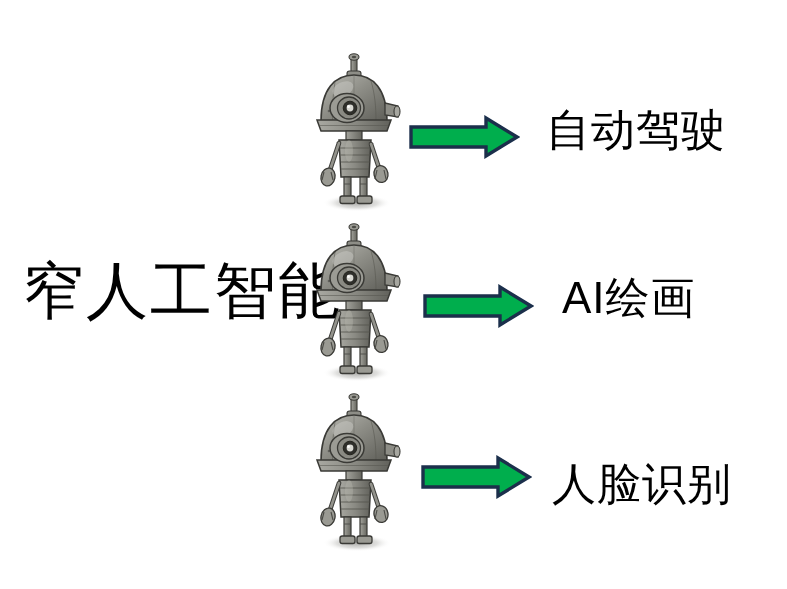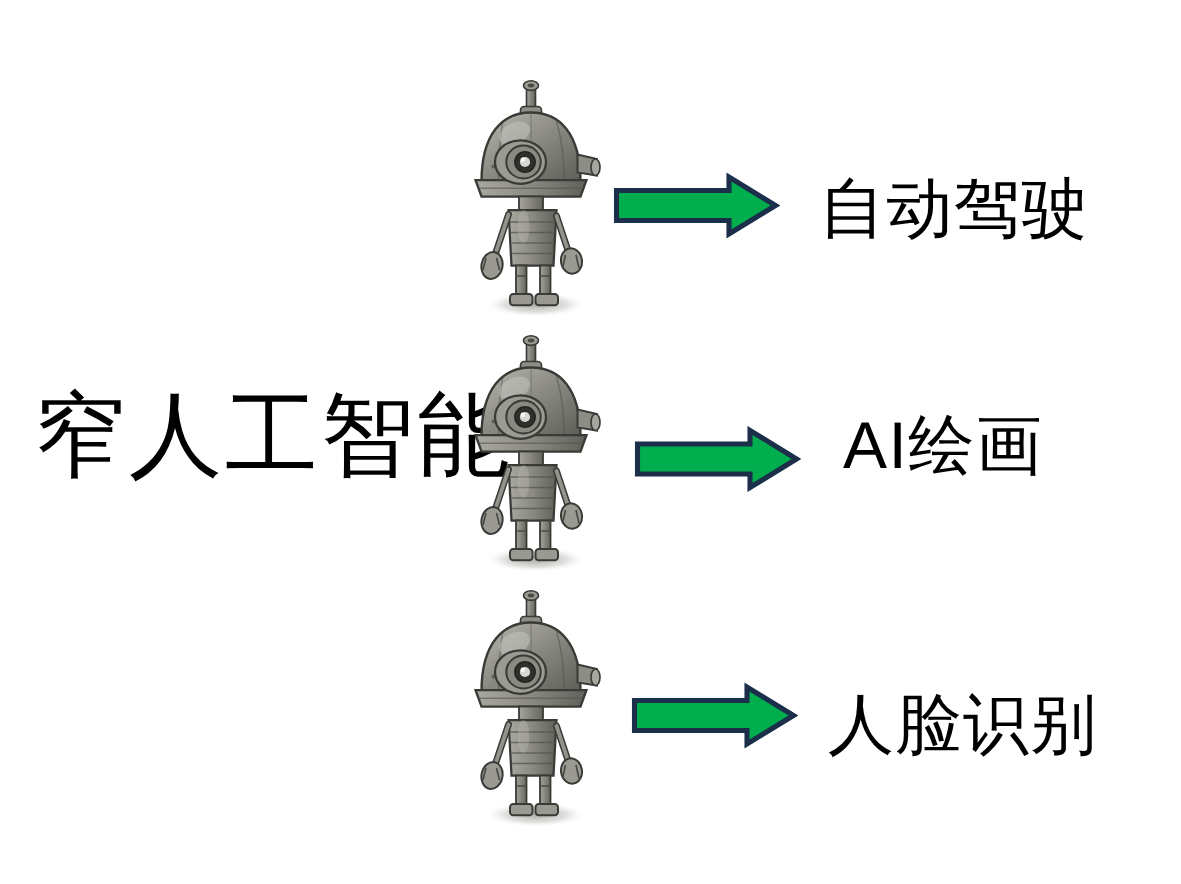--- a/index.html
+++ b/index.html
@@ -62,21 +62,21 @@
 
   
   .app-label {
     position: absolute;
     font-size: 44px;
     line-height: 1;
     letter-spacing: 1px;
     color: #000000;
     white-space: nowrap;
   }
-  .app-label-1 { left: 546px; top: 118px; }
+  .app-label-1 { left: 546px; top: 108px; }
   .app-label-2 { left: 562px; top: 276px; }
   .app-label-3 { left: 552px; top: 462px; }
 </style>
 </head>
 <body>
 
 <div id="slide">
 
   <div class="category-label">窄人工智能</div>
 

